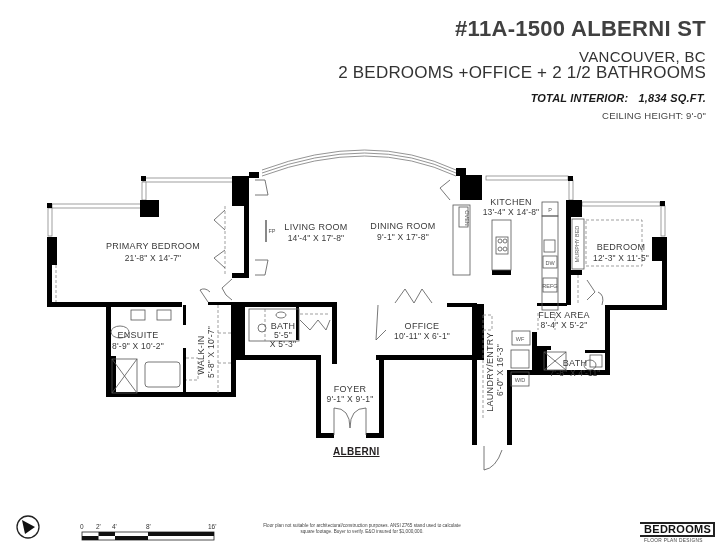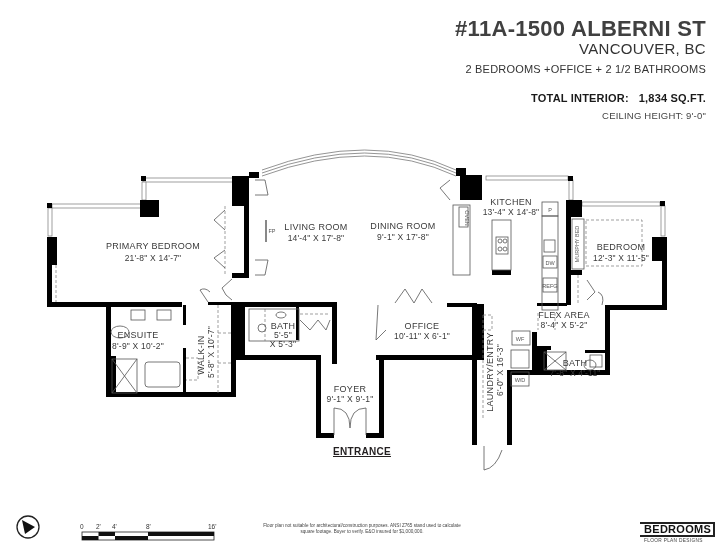--- a/index.html
+++ b/index.html
@@ -1,21 +1,21 @@
 <!DOCTYPE html>
 <html><head>
 <meta charset="utf-8">
 <style>
   html, body { margin: 0; padding: 0; background: #ffffff; }
   body { width: 720px; height: 556px; position: relative; overflow: hidden; font-family: "Liberation Sans", "DejaVu Sans", sans-serif; color: #231f20; }
   .hdr { position: absolute; right: 14px; text-align: right; white-space: nowrap; }
   .h-addr { top: 16px; font-size: 22px; font-weight: 700; letter-spacing: 0.3px; color: #404040; }
-  .h-city { top: 40px; font-size: 15px; color: #333; letter-spacing: 0.3px; }
-  .h-beds { top: 63px; font-size: 11px; color: #333; letter-spacing: 0.2px; }
-  .h-total { top: 92px; font-size: 11px; font-weight: 700; color: #1a1a1a; letter-spacing: 0.2px; }
+  .h-city { top: 48px; font-size: 15px; color: #333; letter-spacing: 0.3px; }
+  .h-beds { top: 63px; font-size: 17px; color: #333; letter-spacing: 0.2px; }
+  .h-total { top: 92px; font-size: 11px; font-weight: 700; color: #1a1a1a; letter-spacing: 0.2px; font-style: italic; }
   .h-total .val { margin-left: 10px; }
   .h-ceil { top: 110px; font-size: 9.5px; color: #444; letter-spacing: 0.2px; }
   svg { position: absolute; left: 0; top: 0; }
   .room { font-family: "Liberation Sans", "DejaVu Sans", sans-serif; fill: #3a3a3a; text-anchor: middle; }
   .rn { font-size: 9px; letter-spacing: 0.3px; }
   .rd { font-size: 8.5px; letter-spacing: 0.2px; }
   .small { font-family: "Liberation Sans", "DejaVu Sans", sans-serif; fill: #555; font-size: 5.5px; text-anchor: middle; }
   .wall { fill: #000; }
   .thin { fill: none; stroke: #555; stroke-width: 0.8; }
   .dash { fill: none; stroke: #777; stroke-width: 0.7; stroke-dasharray: 3 2; }
@@ -269,20 +269,20 @@
     <rect x="148" y="532" width="66" height="4" fill="#111"></rect>
   </g>
 </svg>
 
 <span class="scale-lbl" style="left:80px">0</span>
 <span class="scale-lbl" style="left:96px">2'</span>
 <span class="scale-lbl" style="left:112px">4'</span>
 <span class="scale-lbl" style="left:146px">8'</span>
 <span class="scale-lbl" style="left:208px">16'</span>
 
-<div class="entrance">ENTRANCE</div>
+<div class="entrance">ALBERNI</div>
 
 <div class="disclaimer">Floor plan not suitable for architectural/construction purposes. ANSI Z765 stand used to calculate square footage. Buyer to verify. E&amp;O insured for $1,000,000.</div>
 
 <div class="logo">
   <div class="logo-main">BEDROOMS</div>
   <div class="logo-sub">FLOOR PLAN DESIGNS</div>
 </div>
 
 </body></html>

